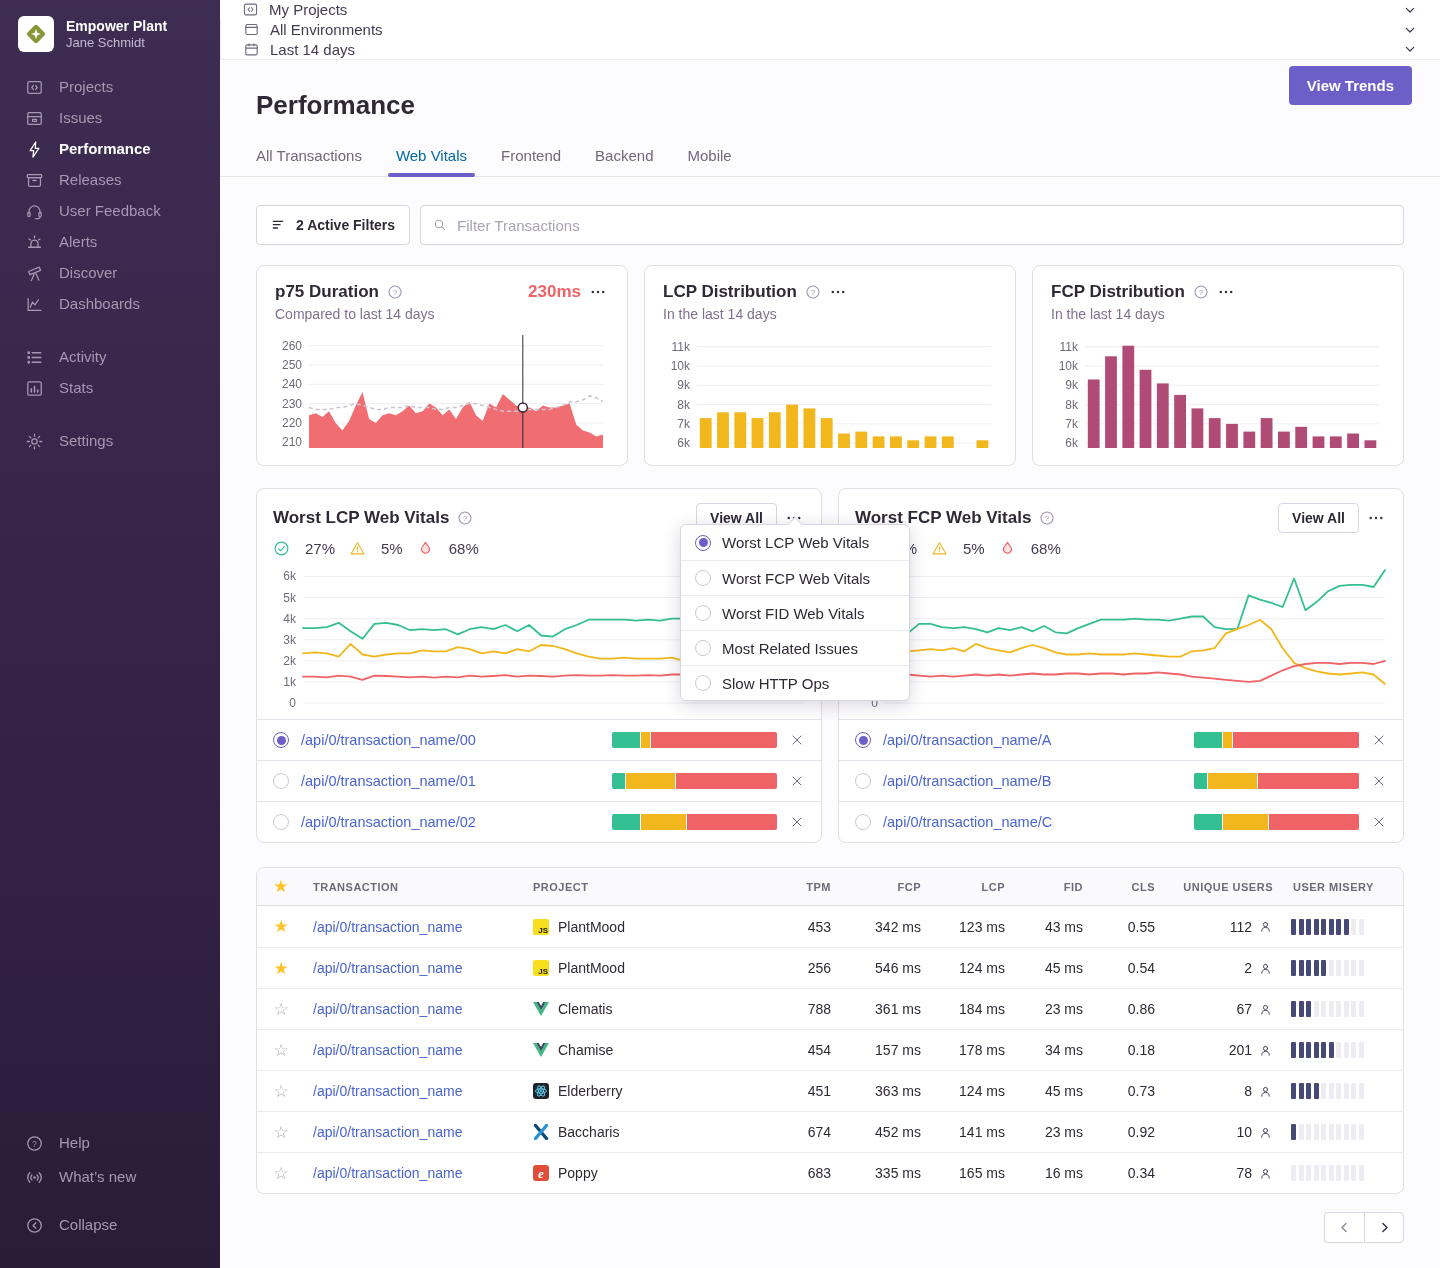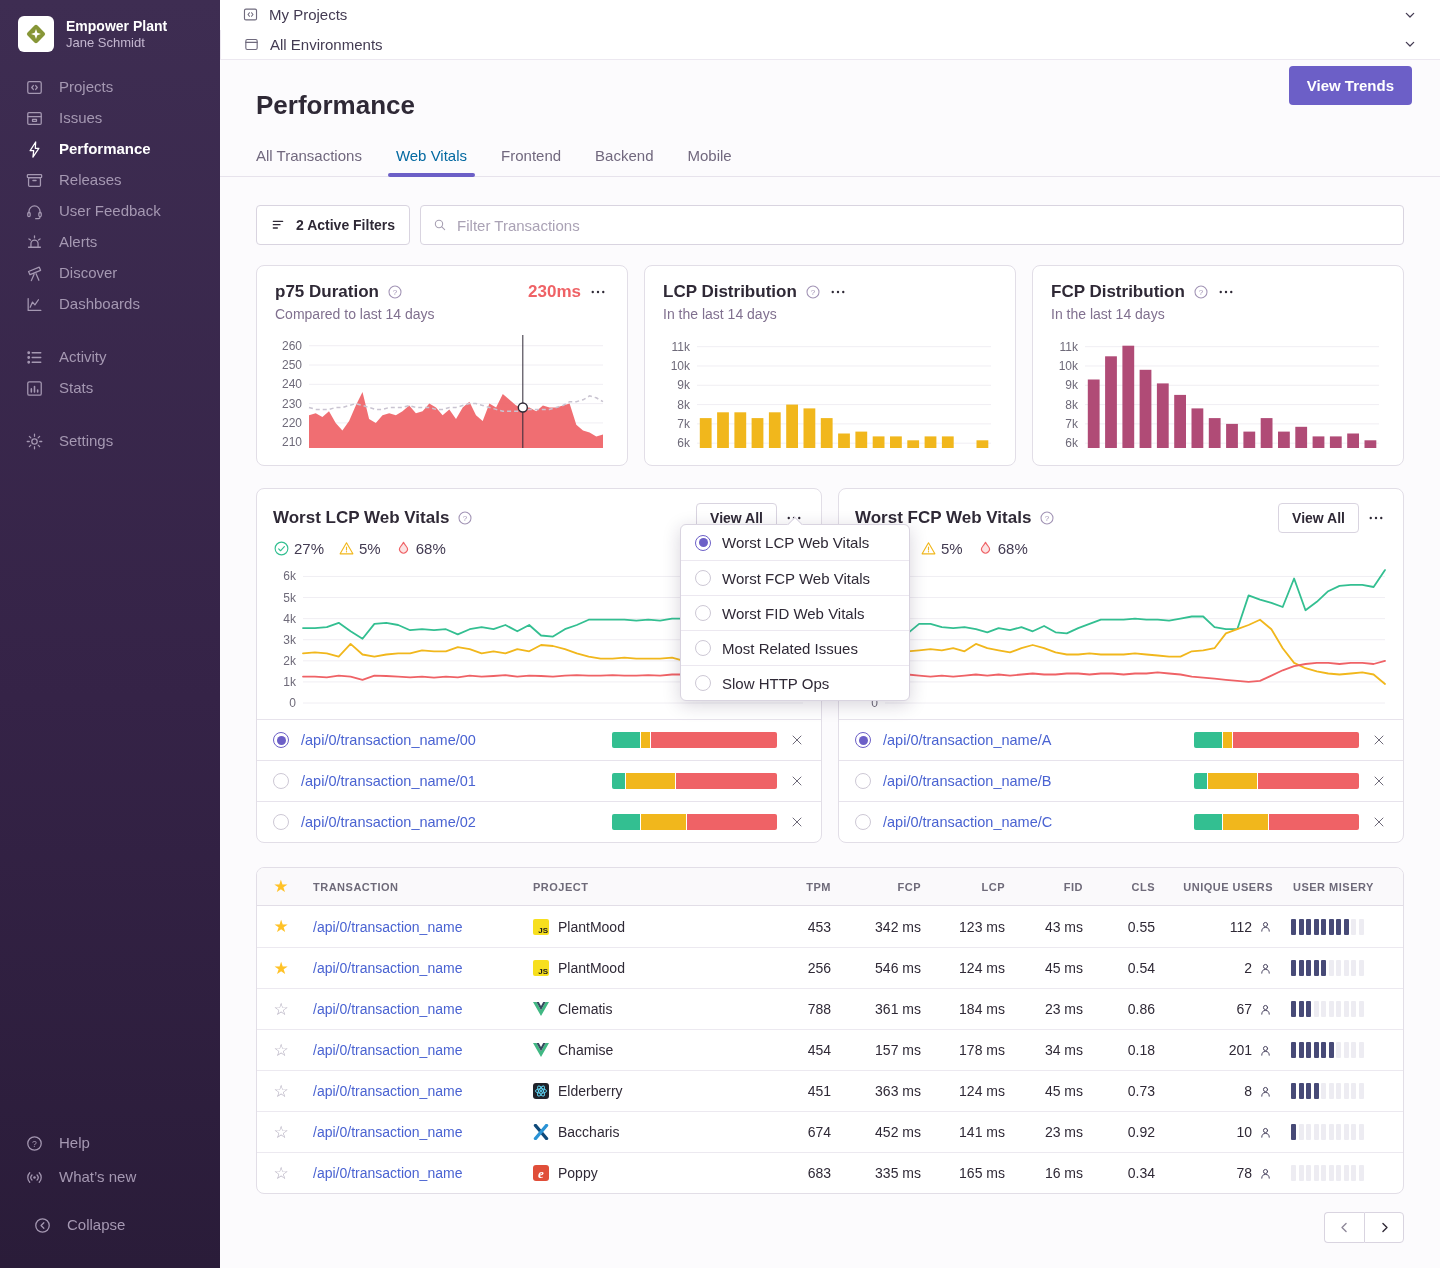--- a/index.html
+++ b/index.html
@@ -16,21 +16,21 @@
   .org-name { color:#fff; font-weight:bold; font-size:14px; line-height:1.25; }
   .org-user { color:#c3b6cf; font-size:13px; line-height:1.3; }
   .nav-sec { display:flex; flex-direction:column; }
   .nav-sec + .nav-sec { margin-top:22px; }
   .nav-item { display:flex; gap:15px; height:31px; padding-left:25px; font-size:15px; cursor:pointer; }
   .nav-item .nic { width:19px; height:19px; flex:0 0 auto; }
   .nav-item .nic svg { width:19px; height:19px; }
   .nav-item.active { color:#fff; font-weight:bold; }
   .sb-footer { margin-top:auto; padding-bottom:18px; }
   .sb-footer .nav-item { height:34px; }
-  .collapse-item { margin-top:14px;margin-left:8px; }
+  .collapse-item { margin-top:14px; }
 
   
   .main { position:absolute; left:220px; top:0; width:1220px; height:1268px; }
   .topbar { height:60px; background:#fff; display:flex; align-items:stretch; border-bottom:1px solid #ece8f0;flex-direction:column; }
   .tb-sec { flex:1 1 0; display:flex; align-items:center; gap:10px; padding:0 22px; cursor:pointer; }
   .tb-sec + .tb-sec { border-left:1px solid #ece8f0; }
   .tb-sec .tic svg { width:17px; height:17px; color:#6f6a7d; }
   .tb-label { font-size:15px; color:#433b52; }
   .tb-chevron { margin-left:auto; }
   .tb-chevron svg { width:16px; height:16px; color:#433b52; }
@@ -67,21 +67,21 @@
   .menu-btn svg { width:18px; height:18px; }
   .mc-sub { font-size:14px; color:#80708f; margin-top:4px; }
   .mc-chart { height:122px; margin-top:9px; }
 
   
   .vitals-row { display:grid; grid-template-columns:1fr 1fr; gap:16px; margin:22px 40px 0 36px; position:relative; }
   .vp-head { display:flex; align-items:center; gap:8px; padding:14px 16px 0 16px; }
   .vp-title { font-size:17px; font-weight:600; }
   .btn-viewall { margin-left:auto; background:#fff; border:1px solid #d9d4e0; border-radius:4px; font-weight:bold; font-size:14px; color:#2f2936; padding:6px 13px; cursor:pointer; }
   .vp-badges { display:flex; align-items:center; gap:14px; padding:7px 16px 0 16px; }
-  .badge { display:flex; align-items:center; gap:4px; font-size:15px; color:#433b52; }
+  .badge { display:flex; align-items:center; gap:15px; font-size:15px; color:#433b52; }
   .badge svg { width:17px; height:17px; }
   .vp-chart { height:152px; margin:4px 12px 6px 12px; }
   .vp-rows { }
   .v-row { display:flex; align-items:center; gap:12px; height:41px; padding:0 16px; border-top:1px solid #e7e3ec; }
   .radio { width:16px; height:16px; border-radius:50%; border:1px solid #cdc8d5; background:#fff; position:relative; flex:0 0 auto; cursor:pointer; }
   .radio.sel { border:1.5px solid #6c5fc7; }
   .radio.sel::after { content:""; position:absolute; inset:2.5px; border-radius:50%; background:#6c5fc7; }
   .v-link { flex:1; font-size:14.5px; color:#4a63d2; text-decoration:none; cursor:pointer; }
   .cbar { display:flex; width:165px; height:16px; border-radius:2px; overflow:hidden; gap:1px; flex:0 0 auto; }
   .cbar div { height:100%; }
@@ -308,20 +308,34 @@
         </span>
     </div>
     <div class="tb-sec">
       <span class="tic">
           <svg viewBox="0 0 24 24" fill="none" stroke="currentColor" stroke-width="1.6" stroke-linecap="round" stroke-linejoin="round">
             <rect x="4" y="5" width="16" height="14" rx="2"></rect>
             <path d="M4 9h16"></path>
           </svg>
         </span>
       <span class="tb-label">All Environments</span>
+      <span class="tb-chevron">
+          <svg viewBox="0 0 24 24" fill="none" stroke="currentColor" stroke-width="1.6" stroke-linecap="round" stroke-linejoin="round">
+            <path d="M6.5 9.5 12 15l5.5-5.5" stroke-width="1.9"></path>
+          </svg>
+        </span>
+    </div>
+    <div class="tb-sec">
+      <span class="tic">
+          <svg viewBox="0 0 24 24" fill="none" stroke="currentColor" stroke-width="1.6" stroke-linecap="round" stroke-linejoin="round">
+            <rect x="4" y="5.5" width="16" height="14" rx="2"></rect>
+            <path d="M4 10h16M8.5 3.8v3M15.5 3.8v3"></path>
+          </svg>
+        </span>
+      <span class="tb-label">Last 14 days</span>
       <span class="tb-chevron">
           <svg viewBox="0 0 24 24" fill="none" stroke="currentColor" stroke-width="1.6" stroke-linecap="round" stroke-linejoin="round">
             <path d="M6.5 9.5 12 15l5.5-5.5" stroke-width="1.9"></path>
           </svg>
         </span>
     </div>
   </div>
 
   <div class="page-head">
     <div class="page-title">Performance</div>

